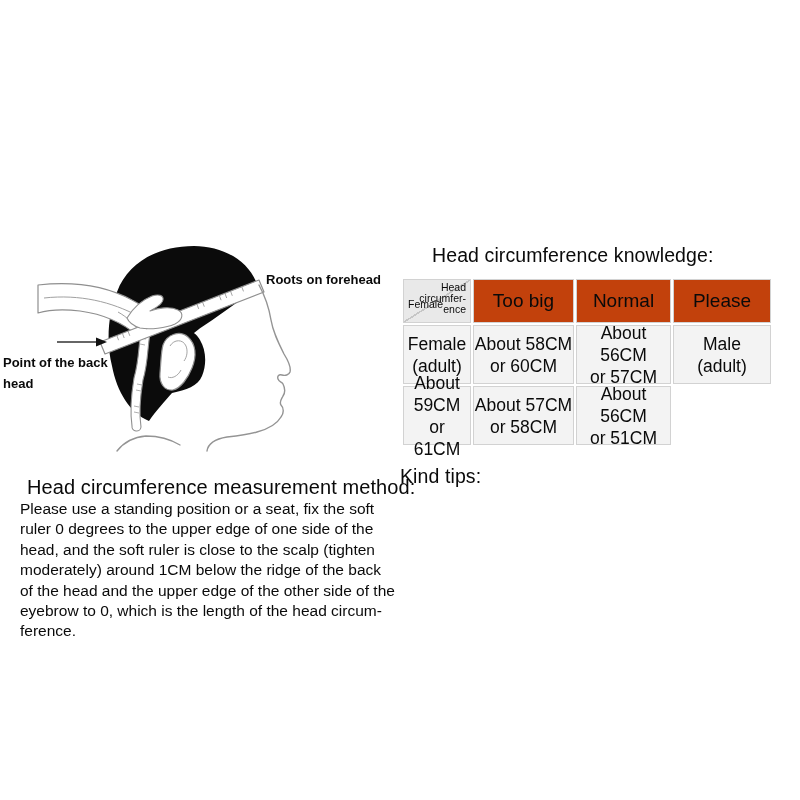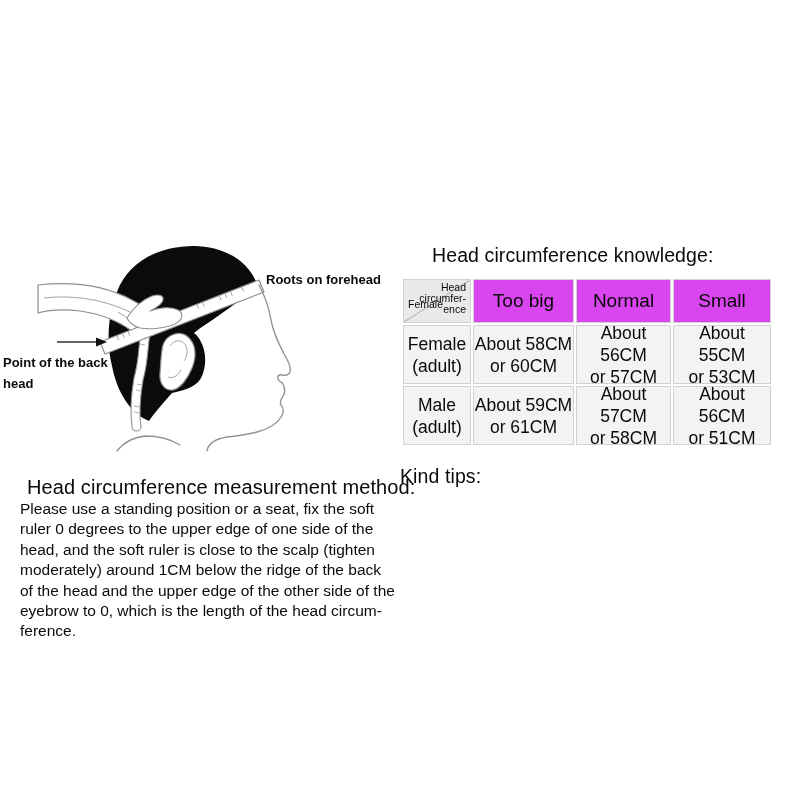--- a/index.html
+++ b/index.html
@@ -24,21 +24,21 @@
   .size-table {
     position:absolute; left:403px; top:279px;
     display:grid; grid-template-columns:68px 101px 95px 98px;
     grid-template-rows:44px 59px 59px; gap:2px; background:#ffffff;
   }
   .cell {
     background:#f3f3f3; border:1px solid #d2d2d2; box-sizing:border-box;
     display:flex; align-items:center; justify-content:center;
     text-align:center; font-size:17.5px; line-height:22px; white-space:pre-line;
   }
-  .cell.hdr { background:#d946ef; font-size:19px; }
+  .cell.hdr { background:#c2410c; font-size:19px; }
   .cell.corner {
     position:relative;
     background-color:#e9e9e9;
     background-image:linear-gradient(to bottom right,
       transparent calc(50% - 0.8px), #c6c6c6 calc(50% - 0.8px),
       #c6c6c6 calc(50% + 0.8px), transparent calc(50% + 0.8px));
   }
   .corner-top {
     position:absolute; top:2px; right:4px; font-size:10.5px; line-height:11px;
     text-align:right; white-space:pre-line;
@@ -138,30 +138,28 @@
 
   <div class="size-table">
     <div class="cell hdr corner">
       <span class="corner-top">Head
 circumfer-
 ence</span>
       <span class="corner-bottom">Female</span>
     </div>
     <div class="cell hdr">Too big</div>
     <div class="cell hdr">Normal</div>
-    <div class="cell hdr">Small</div>
+    <div class="cell hdr">Please</div>
 
     <div class="cell">Female
 (adult)</div>
     <div class="cell">About 58CM
 or 60CM</div>
     <div class="cell">About 56CM
 or 57CM</div>
-    <div class="cell">About 55CM
-or 53CM</div>
 
     <div class="cell">Male
 (adult)</div>
     <div class="cell">About 59CM
 or 61CM</div>
     <div class="cell">About 57CM
 or 58CM</div>
     <div class="cell">About 56CM
 or 51CM</div>
   </div>

